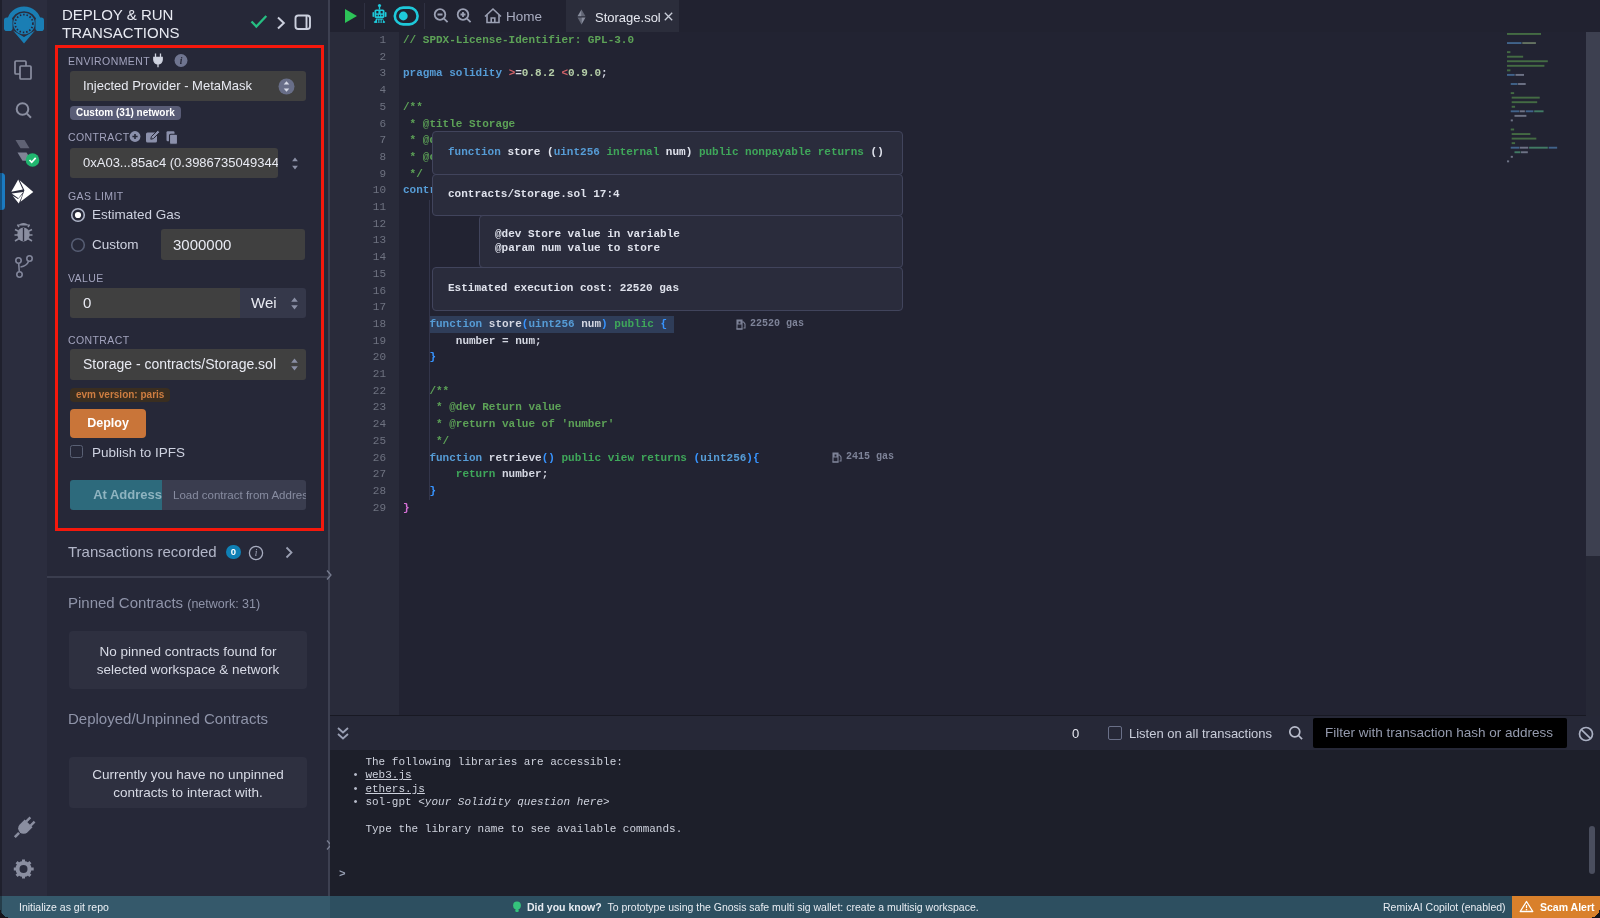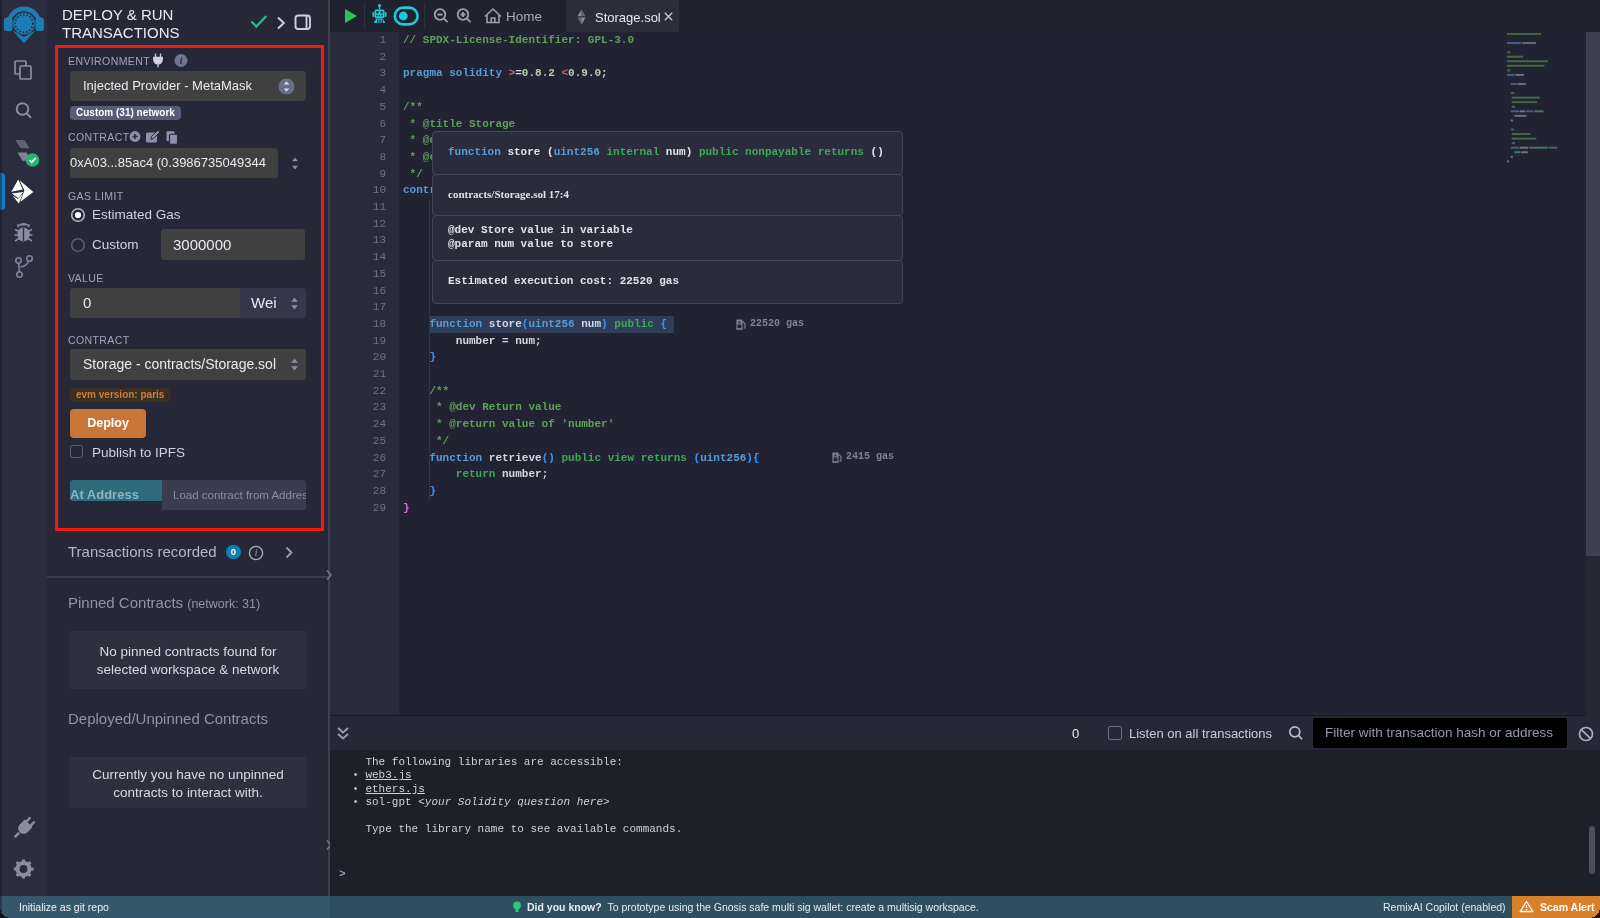--- a/index.html
+++ b/index.html
@@ -157,21 +157,21 @@
   <path d="M7 4.9 v5.2 M4.4 7.5 h5.2" stroke="#262838" stroke-width="1.6"></path>
   <g fill="#8b90ab">
     <path d="M19.5 3.5 h8 a1.5 1.5 0 0 1 1.5 1.5 v7 a1.5 1.5 0 0 1-1.5 1.5 h-8 a1.5 1.5 0 0 1-1.5-1.5 v-7 a1.5 1.5 0 0 1 1.5-1.5 Z"></path>
     <path d="M29.8 1.2 l2 2 l-6.4 6.4 l-2.6 .6 l.6-2.6 Z" stroke="#262838" stroke-width="1"></path>
   </g>
   <g fill="#8b90ab">
     <rect x="38.5" y="2.2" width="8" height="10" rx="1.2"></rect>
     <rect x="41.5" y="5.2" width="8" height="10" rx="1.2" stroke="#262838" stroke-width="1.1"></rect>
   </g>
 </svg>
-<div class="abs ctl" style="left:70px; top:148px; width:208px; height:30px; font:400 13px/30px 'Liberation Sans',sans-serif; white-space:nowrap; overflow:hidden;">0xA03...85ac4 (0.398673504934<span style="letter-spacing:-2px;">4</span></div>
+<div class="abs ctl" style="left:70px; top:148px; width:208px; height:30px; font:400 13px/30px 'Liberation Sans',sans-serif; padding-left:13px; white-space:nowrap; overflow:hidden;">0xA03...85ac4 (0.398673504934<span style="letter-spacing:-2px;">4</span></div>
 <svg class="abs" style="left:290px; top:157px;" width="10" height="13" viewBox="0 0 10 13">
     <path d="M5 0.5 l2.9 3.7 h-5.8 Z M5 12.5 l2.9-3.7 h-5.8 Z" fill="#8a8fa5"></path>
   </svg>
 
 <div class="abs lbl" style="left:68px; top:190px;">GAS LIMIT</div>
 <svg class="abs" style="left:70px; top:207px;" width="16" height="16" viewBox="0 0 16 16">
   <circle cx="8" cy="8" r="6.3" fill="none" stroke="#aeb5c8" stroke-width="1.6"></circle>
   <circle cx="8" cy="8" r="3.1" fill="#fff"></circle>
 </svg>
 <div class="abs" style="left:92px; top:207px; color:#ced2e0; font:400 13.5px/16px 'Liberation Sans',sans-serif;">Estimated Gas</div>
@@ -190,21 +190,21 @@
 
 <div class="abs lbl" style="left:68px; top:334px;">CONTRACT</div>
 <div class="abs ctl" style="left:70px; top:349px; width:236px; height:31px; font:400 14px/31px 'Liberation Sans',sans-serif; padding-left:13px;">Storage - contracts/Storage.sol</div>
 <svg class="abs" style="left:289px; top:357px;" width="11" height="15" viewBox="0 0 11 15">
     <path d="M5.5 1.5 l3.3 4.2 h-6.6 Z M5.5 13.5 l3.3-4.2 h-6.6 Z" fill="#8a8fa5"></path>
   </svg>
 <div class="abs" style="left:70px; top:388px; height:14px; padding:0 6px; background:#3a2e20; border-radius:4px; color:#cd7d41; font:700 10px/14px 'Liberation Sans',sans-serif;">evm version: paris</div>
 <div class="abs" style="left:70px; top:409px; width:76px; height:29px; background:#c97539; border-radius:4px; color:#fff; text-align:center; font:700 12.5px/29px 'Liberation Sans',sans-serif;">Deploy</div>
 <div class="abs" style="left:70px; top:445px; width:13px; height:13px; border:1.6px solid #596074; border-radius:2.5px;"></div>
 <div class="abs" style="left:92px; top:446px; color:#ced2e0; font:400 13.5px/14px 'Liberation Sans',sans-serif;">Publish to IPFS</div>
-<div class="abs" style="left:70px; top:480px; width:92px; height:21px; background:#2d6a7c; border-radius:3px 0 0 3px; color:#8fb4c0; text-align:left; font:700 13px/30px 'Liberation Sans',sans-serif;">At Address</div>
+<div class="abs" style="left:70px; top:480px; width:92px; height:30px; background:#2d6a7c; border-radius:3px 0 0 3px; color:#8fb4c0; text-align:right; font:700 13px/30px 'Liberation Sans',sans-serif;">At Address</div>
 <div class="abs" style="left:162px; top:480px; width:144px; height:30px; background:#3a3d4f; border-radius:0 3px 3px 0; color:#878ca0; font:400 11.5px/30px 'Liberation Sans',sans-serif; padding-left:11px; white-space:nowrap; overflow:hidden;">Load contract from Addres</div>
 
 <div class="abs h15" style="left:68px; top:543px;">Transactions recorded</div>
 <div class="abs" style="left:226px; top:545px; width:15px; height:14px; background:#0f80b5; border-radius:7px; color:#fff; text-align:center; font:700 9.5px/14px 'Liberation Sans',sans-serif;">0</div>
 <svg class="abs" style="left:248px; top:545px;" width="16" height="16" viewBox="0 0 16 16">
   <circle cx="8" cy="8" r="6.6" fill="none" stroke="#a7acbf" stroke-width="1.3"></circle>
   <text x="8" y="11.4" text-anchor="middle" font-family="Liberation Serif" font-size="9.5" font-style="italic" fill="#a7acbf">i</text>
 </svg>
 <svg class="abs" style="left:283px; top:546px;" width="12" height="13" viewBox="0 0 12 13">
     <path d="M3.5 1.5 l5 5 l-5 5" stroke="#9ba0b3" stroke-width="1.8" fill="none"></path>
@@ -359,24 +359,24 @@
       <path d="M1 1h5v9H1z M2 2h3v3H2z M6 3h1.6l1.4 2v4h-1.5" stroke="#7e8398" stroke-width="1.1" fill="none"></path>
       <path d="M0.5 10h6" stroke="#7e8398" stroke-width="1.2"></path>
     </svg>
   <span>2415 gas</span>
 </div>
 
 <div class="abs" id="tooltip">
   <div class="ttsec" style="height:44px;">
       <div><span class="k">function</span> store (<span class="k">uint256</span> <span class="g">internal</span> num) <span class="g">public</span> <span class="g">nonpayable</span> <span class="g">returns</span> ()</div>
     </div>
-  <div class="ttsec" style="height:42px;font-family:Liberation Serif, serif;">
+  <div class="ttsec" style="height:42px;">
       <div>contracts/Storage.sol 17:4</div>
     </div>
-  <div class="ttsec" style="height:46px;">
+  <div class="ttsec" style="height:53px;margin-left:47px;">
       <div>@dev Store value in variable<br>@param num value to store</div>
     </div>
   <div class="ttsec" style="height:44px;">
       <div>Estimated execution cost: 22520 gas</div>
     </div>
 </div>
 
 <div class="abs" id="termhead"></div>
 <div class="abs" id="termbody"></div>
 <svg class="abs" style="left:336px; top:726px;" width="14" height="15" viewBox="0 0 14 15">

